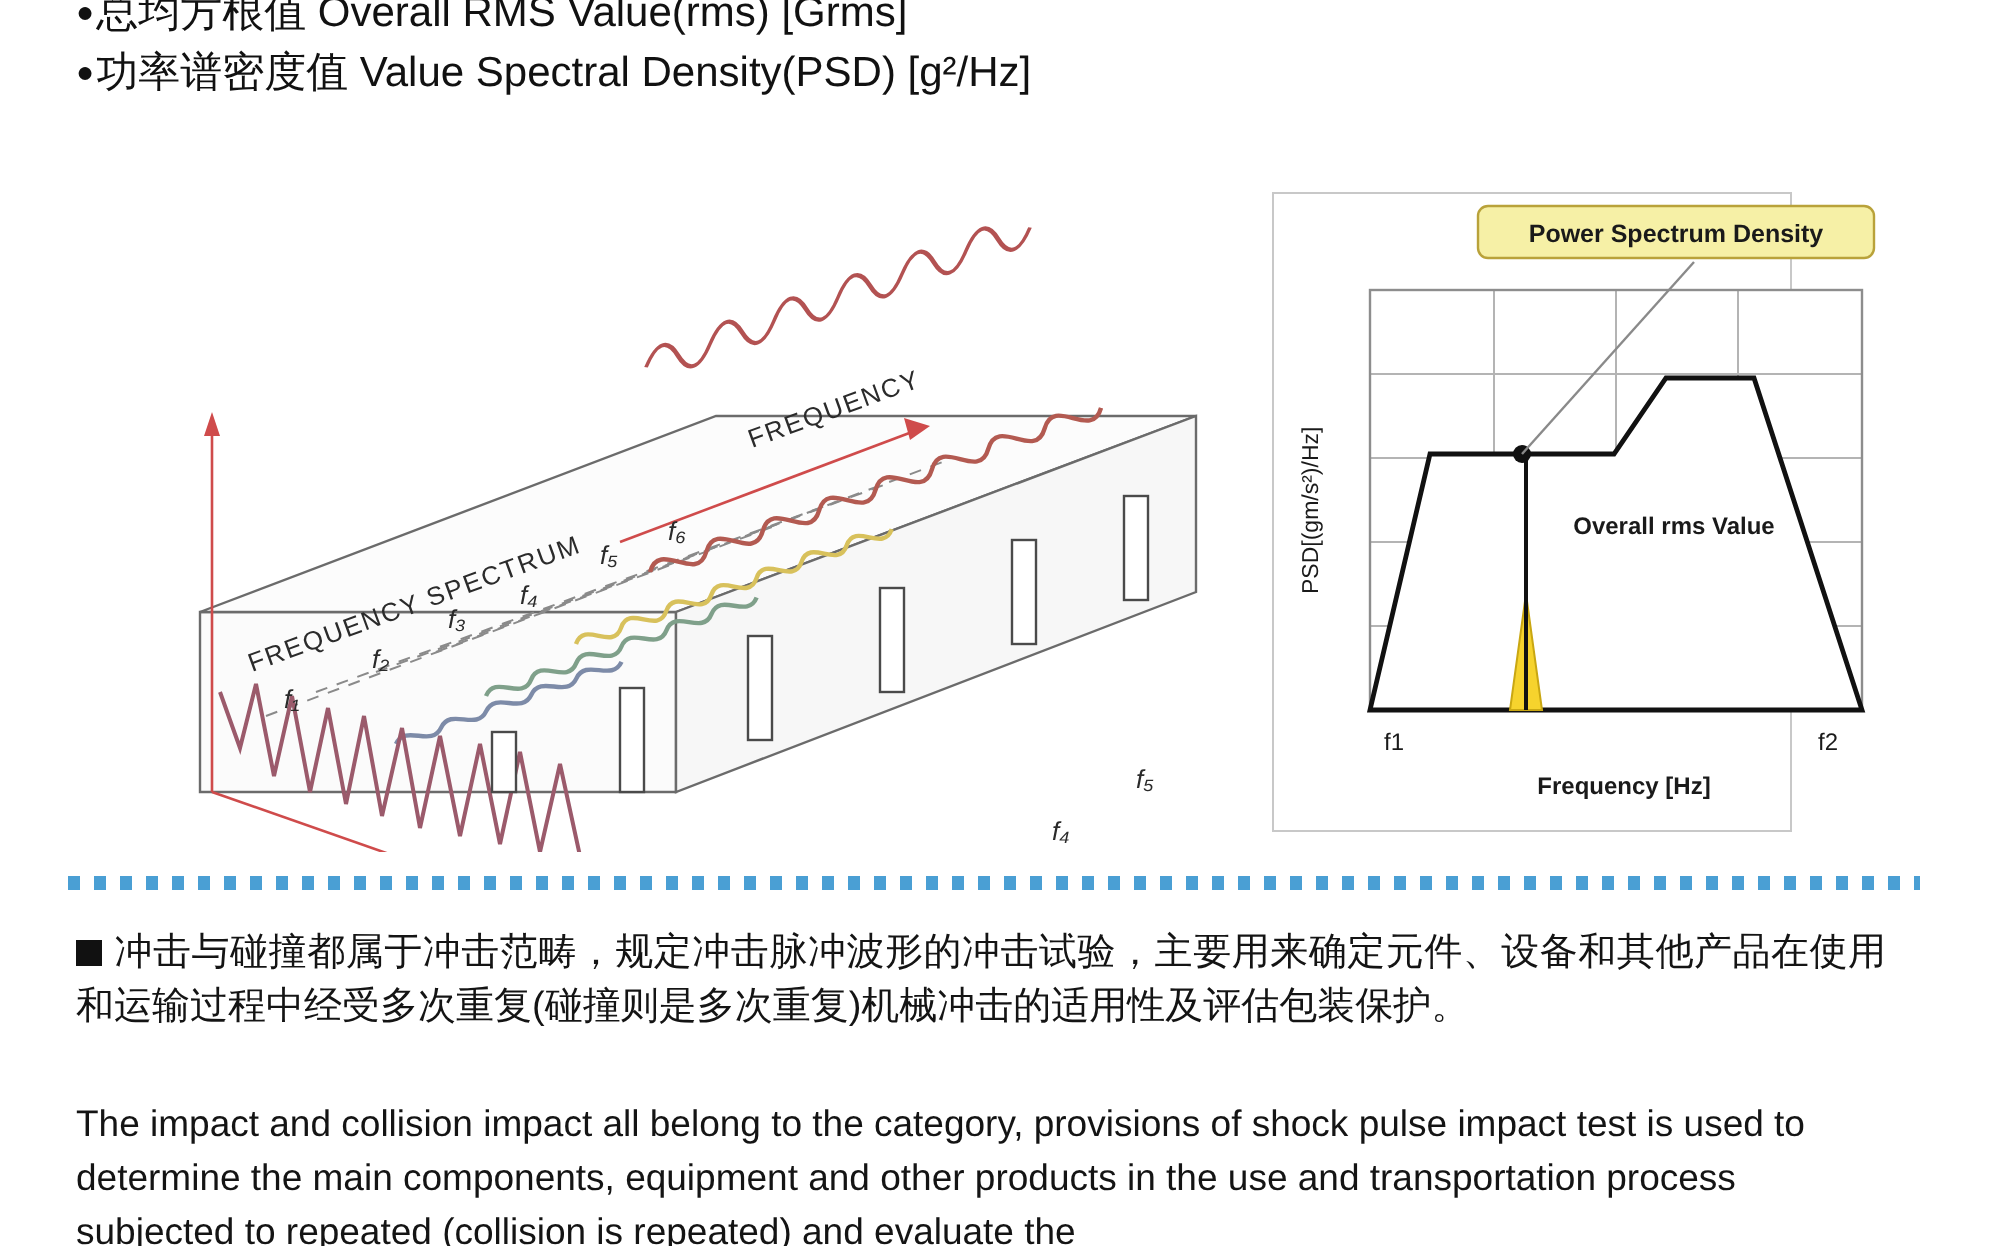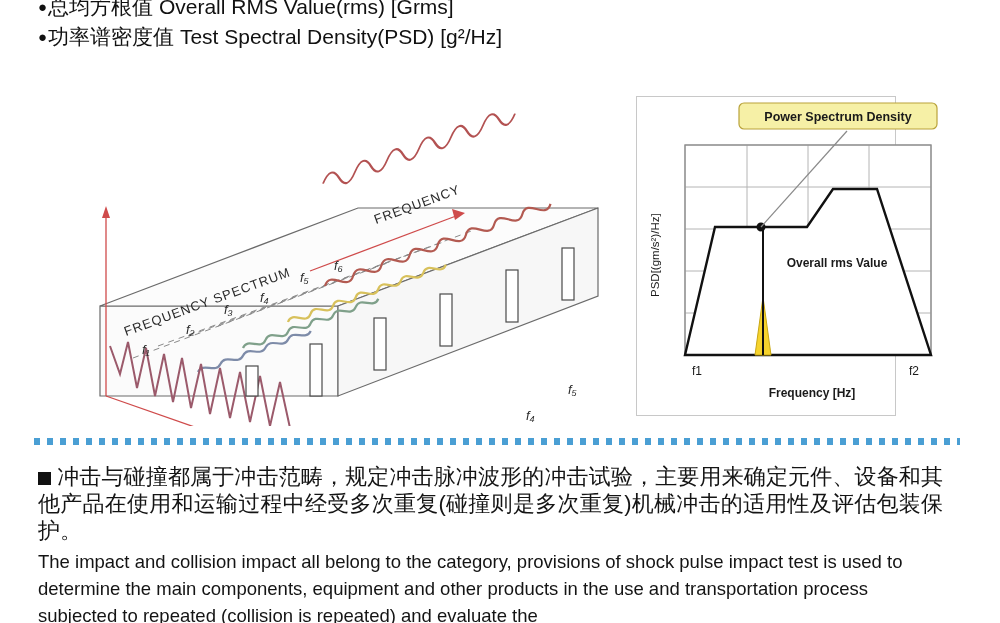--- a/index.html
+++ b/index.html
@@ -79,21 +79,21 @@
     background-size: 13px 7px;
     background-repeat: repeat-x;
   }
 
   
   .body-cn {
     position: absolute;
     left: 38px;
     top: 463px;
     width: 905px;
-    font-size: 22px;
+    font-size: 19px;
     line-height: 27px;
     color: #141414;
     text-align: justify;
   }
   .sq {
     display: inline-block;
     width: 13px;
     height: 13px;
     background: #111;
     margin-right: 6px;
@@ -117,21 +117,21 @@
 </head>
 <body>
 
 <div class="page">
 
   <div class="bullet-list">
     <div class="bullet-line">
       <span class="bullet-dot">●</span><span>总均方根值 Overall RMS Value(rms) [Grms]</span>
     </div>
     <div class="bullet-line">
-      <span class="bullet-dot">●</span><span>功率谱密度值 Test Spectral Density(PSD) [g²/Hz]</span>
+      <span class="bullet-dot">●</span><span>功率谱密度值 Value Spectral Density(PSD) [g²/Hz]</span>
     </div>
   </div>
 
   <div class="figure-wrap">
 
     <div class="fig-left">
       <svg width="570" height="330" viewBox="0 0 570 330">
 
         <g stroke="#6b6b6b" fill="none" stroke-width="1.2">
 

